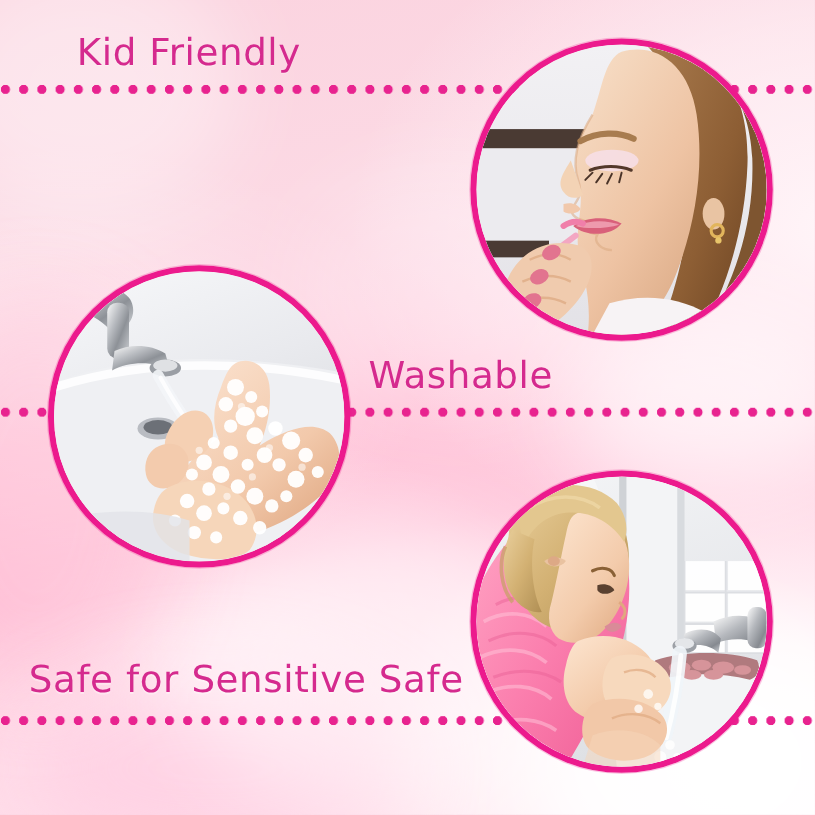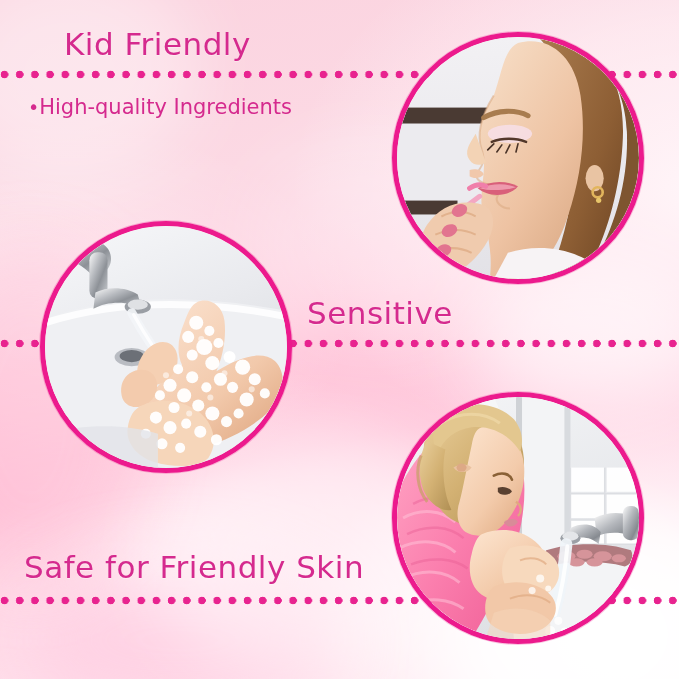--- a/index.html
+++ b/index.html
@@ -92,28 +92,25 @@
     <div class="bg-blob blob-b"></div>
     <div class="bg-blob blob-c"></div>
   </div>
 
   <div class="dots" id="divider-1"></div>
   <div class="dots" id="divider-2"></div>
   <div class="dots" id="divider-3"></div>
 
   <div class="heading" id="heading-kid-friendly">Kid Friendly</div>
 
-  <div class="heading" id="heading-washable">Sensitive</div>
-
-  <div class="heading" id="heading-safe-skin">Safe for Friendly Skin</div>
+  <div class="heading" id="heading-washable">Washable</div>
+
+  <div class="heading" id="heading-safe-skin">Safe for Sensitive Safe</div>
 
   <div class="bullets">
-    <div class="item">
-      <span class="dot-mark">•</span><span>High-quality Ingredients</span>
-    </div>
   </div>
 
   <div class="photo" id="photo-lipgloss">
     <div class="photo-inner">
       <svg viewBox="0 0 240 240" preserveAspectRatio="xMidYMid slice" aria-hidden="true">
         <defs>
           <linearGradient id="wallG" x1="0" y1="0" x2="0" y2="1">
             <stop offset="0" stop-color="#f2f1f4"></stop>
               <stop offset="1" stop-color="#e3e2e7"></stop>
           </linearGradient>

